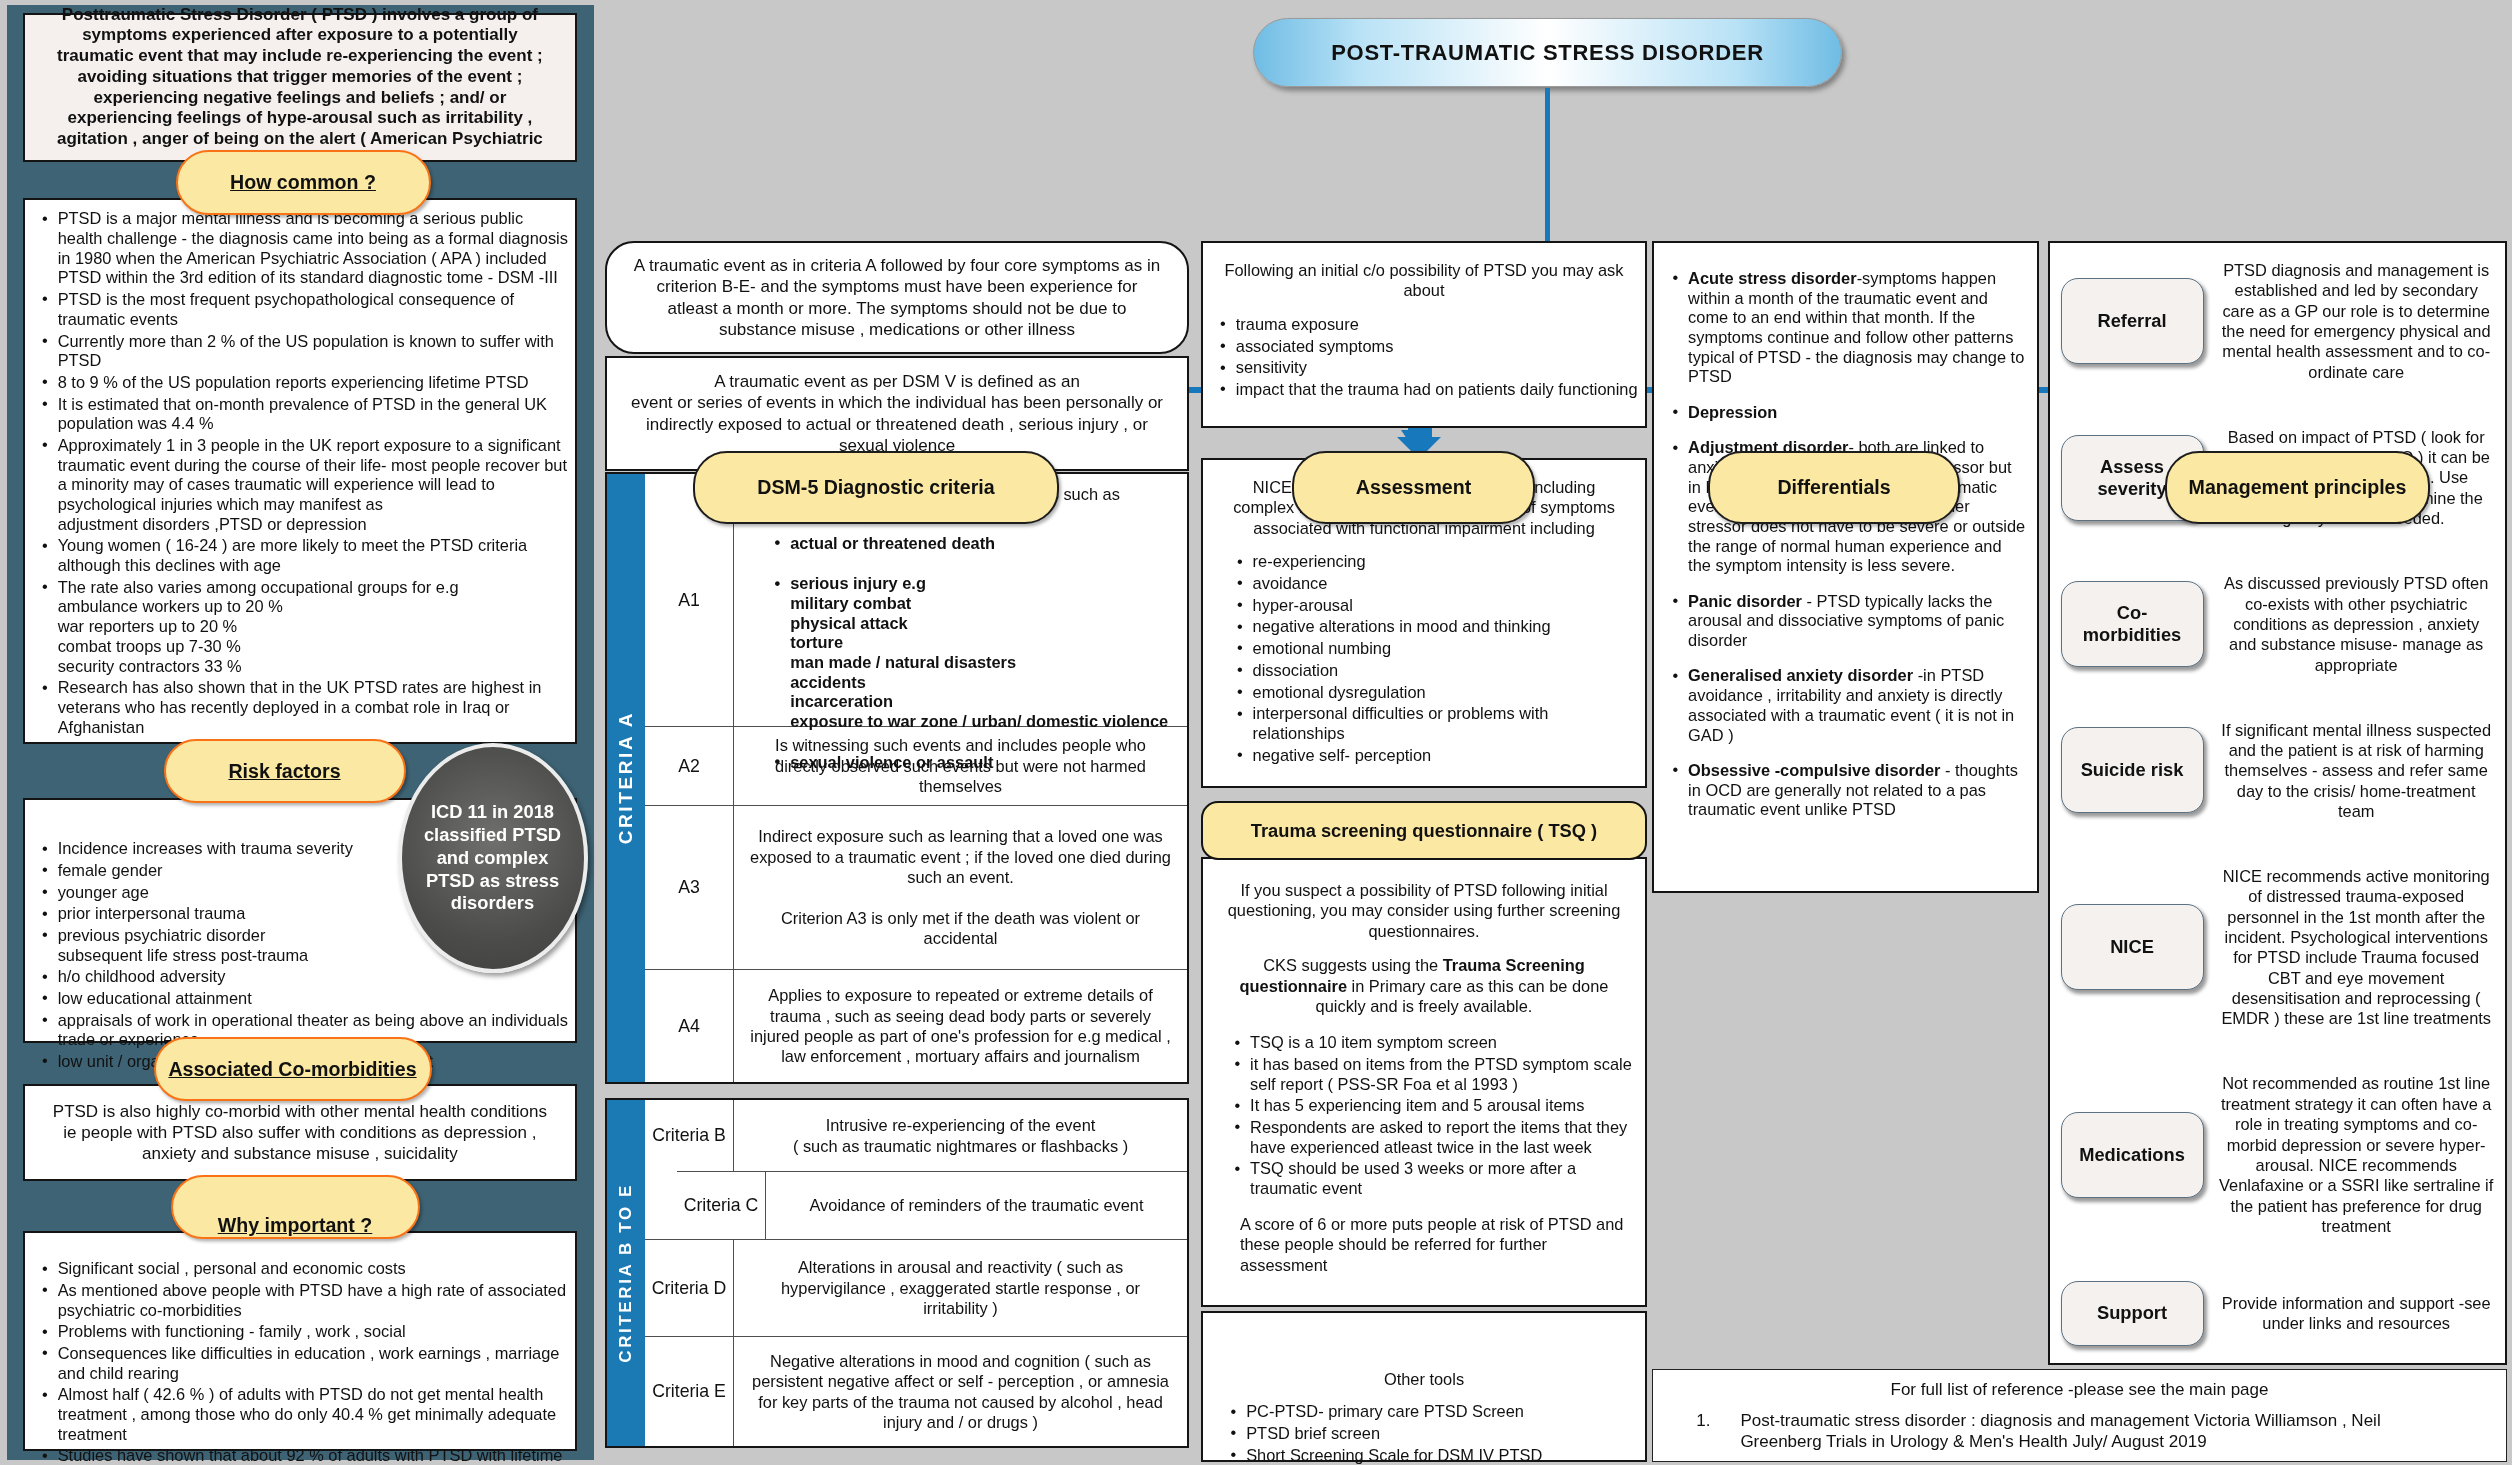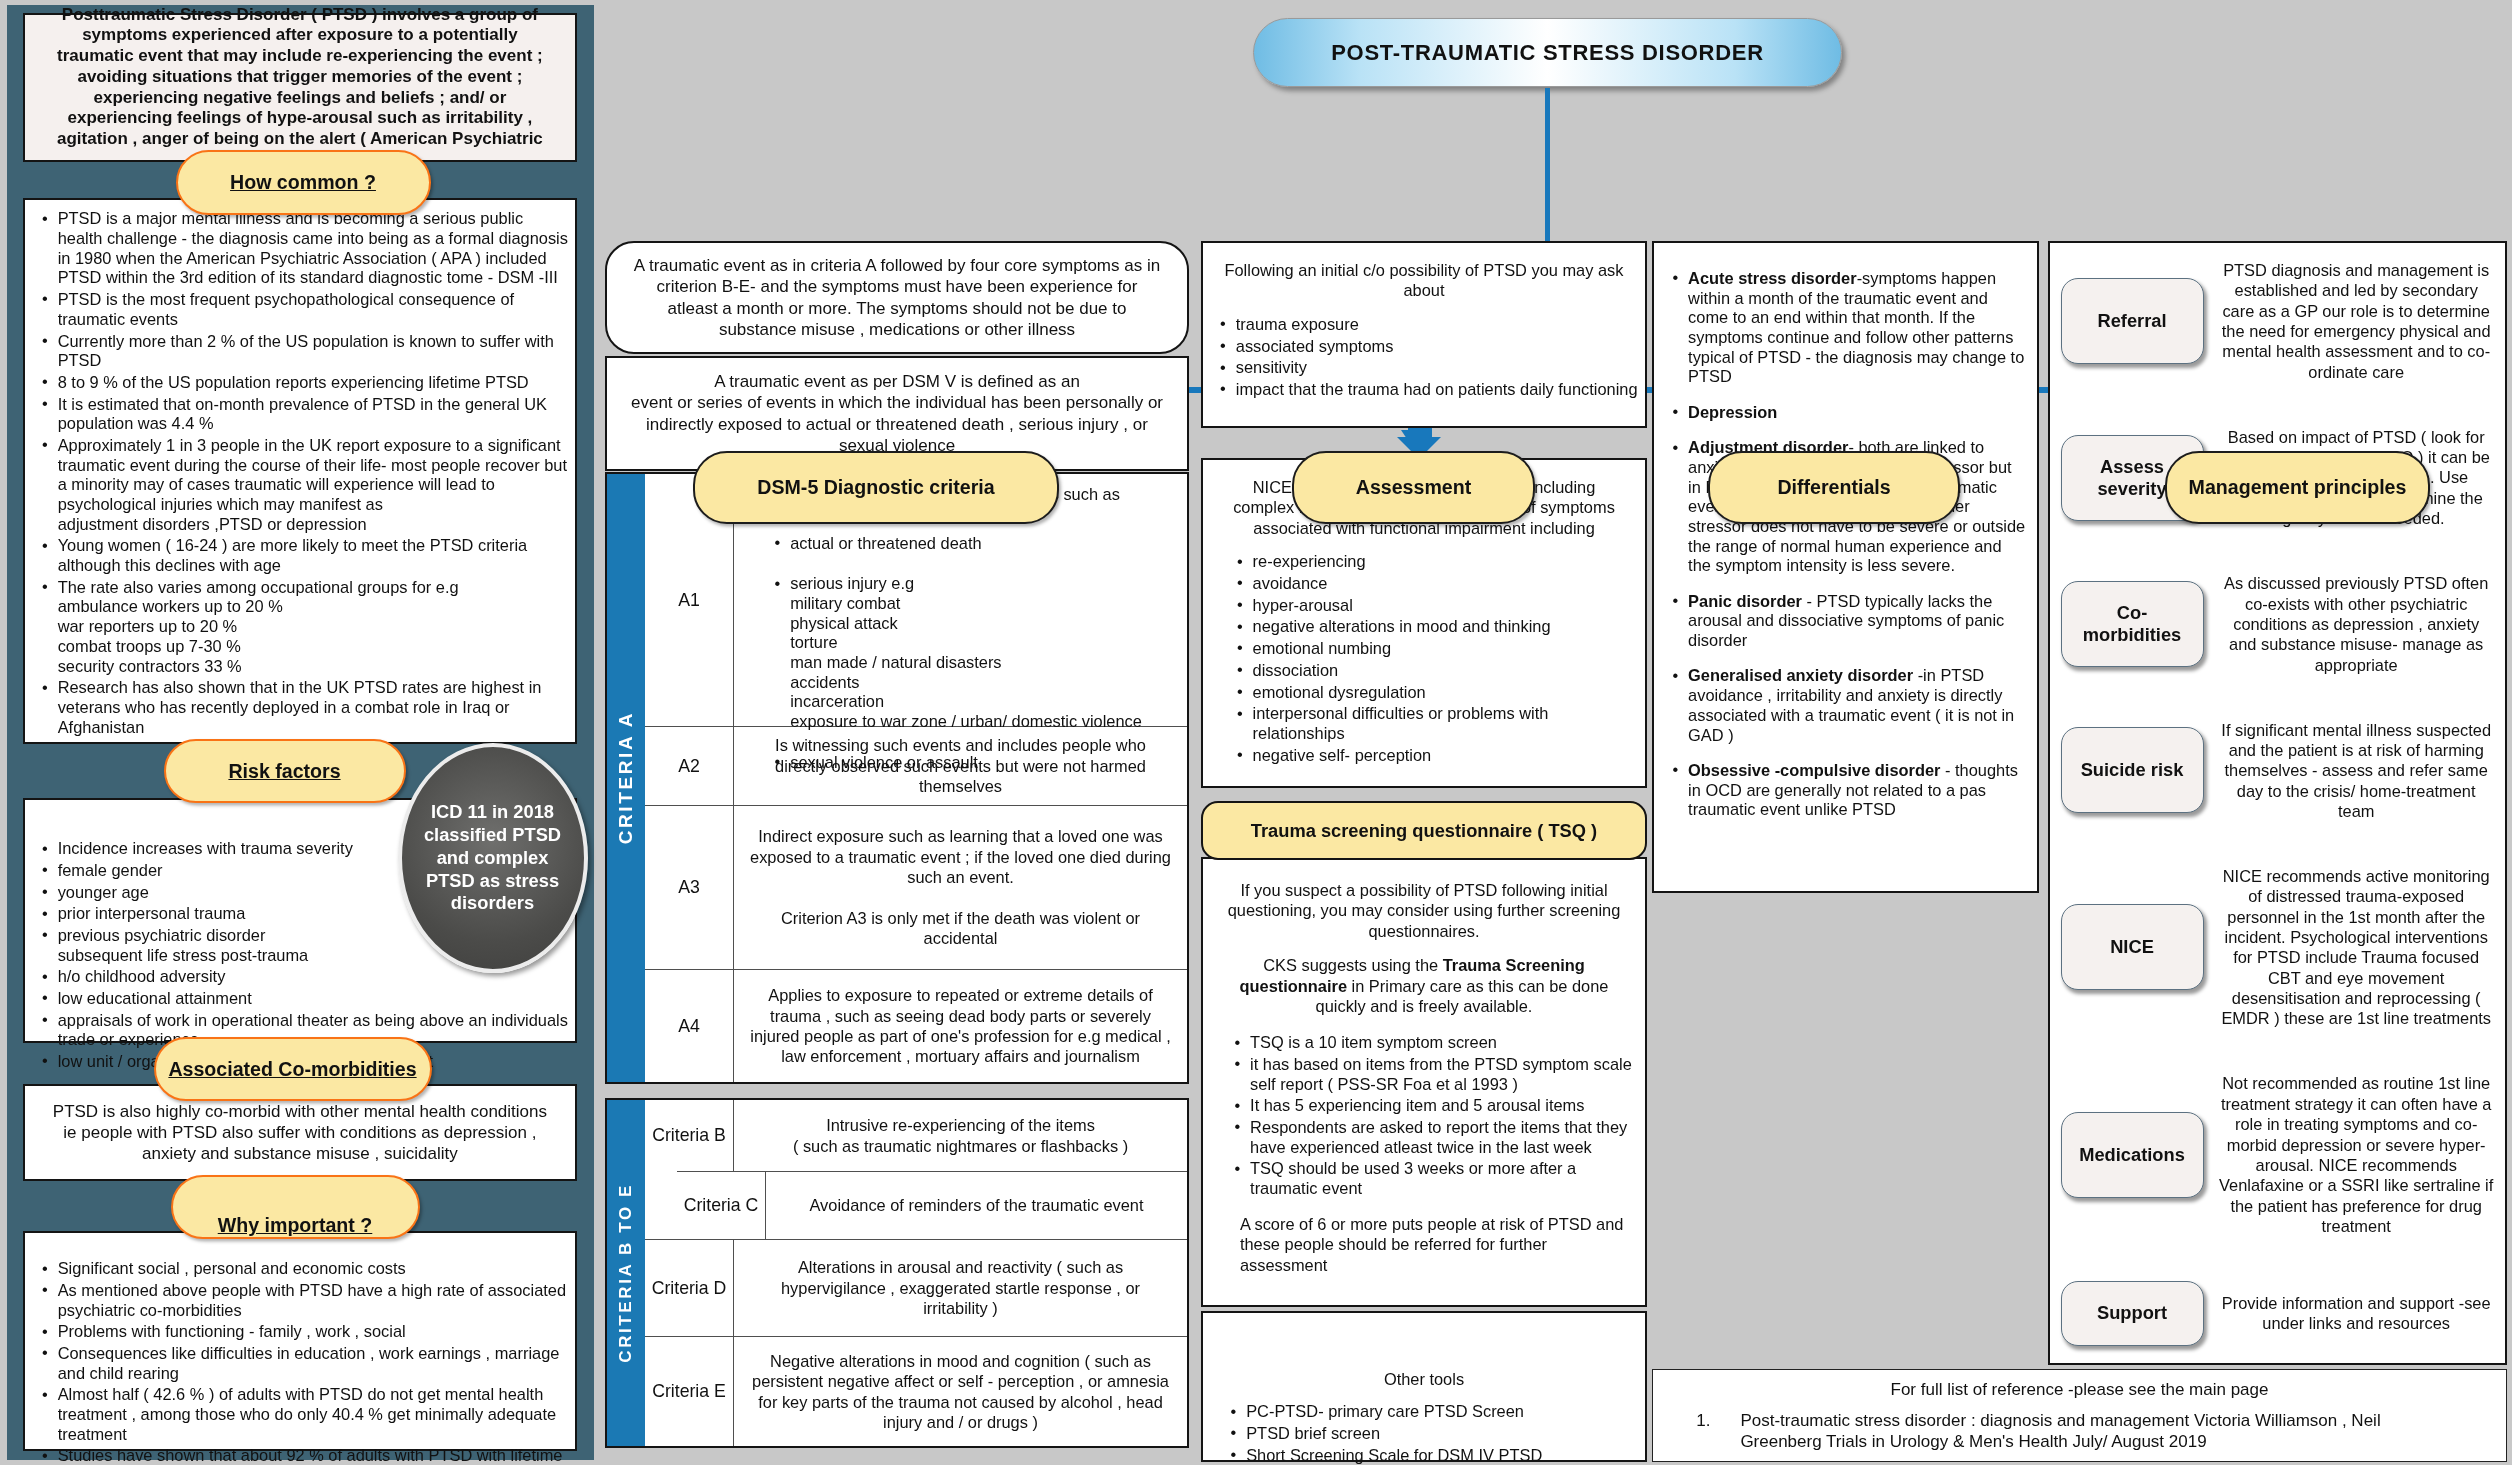--- a/index.html
+++ b/index.html
@@ -49,21 +49,21 @@
   .cbar { width:38px; background:#1b79b4; color:#fff; display:flex; align-items:center; justify-content:center; }
   .cbar span { writing-mode:vertical-rl; transform:rotate(180deg); font-weight:bold; font-size:19px; letter-spacing:2.6px; }
   .crows { flex:1; display:flex; flex-direction:column; }
   .crow { display:flex; border-top:1.3px solid #4f4f4f; flex:none; }
   .crow.first { border-top:none; }
   .clabel { width:89px; border-right:1.3px solid #4f4f4f; display:flex; align-items:center; justify-content:center; font-size:17.7px; flex:none; text-align:center; }
   .ccontent { flex:1; font-size:16.4px; padding:6.5px 13px; text-align:center; white-space:pre-line;
     display:flex; flex-direction:column; justify-content:center; line-height:1.24; }
   .a1-content { justify-content:flex-start; }
   .a1-head { text-align:center; margin:3.9px 0 9.2px 0; }
-  .a1-list { text-align:left; padding:0 0 0 19.6px; }
+  .a1-list { text-align:left; padding:0 0 0 19.6px;font-weight:bold; }
   .a1-list li { margin-bottom:1.3px; }
   
   .abox { position:absolute; left:1201px; width:446px; background:#fff; border:2px solid #141414; font-size:16.4px; line-height:1.24; }
   .abox .head { text-align:center; padding:17px 19.6px 5.2px 19.6px; }
   .tsq-header { position:absolute; left:1201px; top:801px; width:446px; height:59px; background:#fbe8a3;
     border:2px solid #141414; border-radius:17px; display:flex; align-items:center; justify-content:center;
     font-weight:bold; font-size:18.3px; z-index:4; }
   .tsq-box { top:857px; height:450px; padding:6.5px 3.9px; }
   .tsq-box .para { text-align:center; padding:14.4px 17px 0 17px; }
   .note { padding:13px 13px 0 33px; }
@@ -248,21 +248,21 @@
   </div>
 </div>
 
 <div class="ctable" style="left:605px; top:1098px; width:584px; height:350px;">
   <div class="cbar">
     <span style="font-size:17px;">CRITERIA B TO E</span>
   </div>
   <div class="crows">
     <div class="crow first" style="height:71px;">
       <div class="clabel">Criteria B</div>
-      <div class="ccontent">Intrusive re-experiencing of the items
+      <div class="ccontent">Intrusive re-experiencing of the event
 ( such as traumatic nightmares or flashbacks )</div>
     </div>
     <div class="crow" style="height:68px;margin-left:32px;">
       <div class="clabel">Criteria C</div>
       <div class="ccontent">Avoidance of reminders of the traumatic event</div>
     </div>
     <div class="crow" style="height:97px;">
       <div class="clabel">Criteria D</div>
       <div class="ccontent">Alterations in arousal and reactivity ( such as hypervigilance , exaggerated startle response , or irritability )</div>
     </div>

